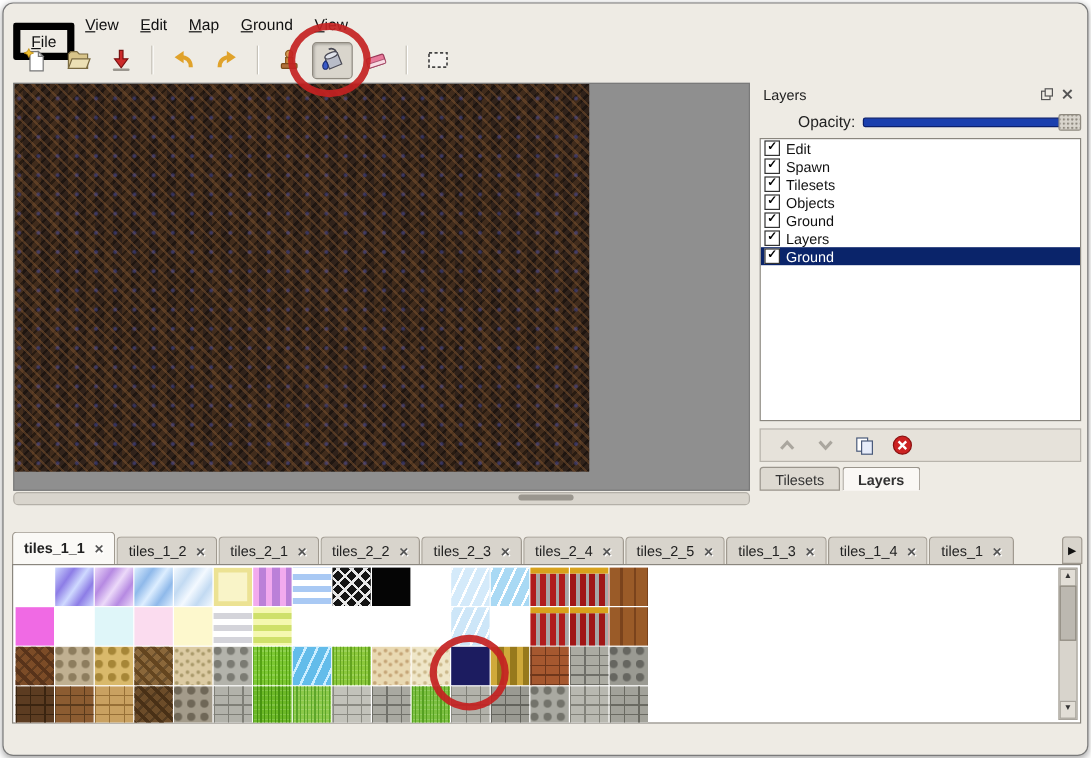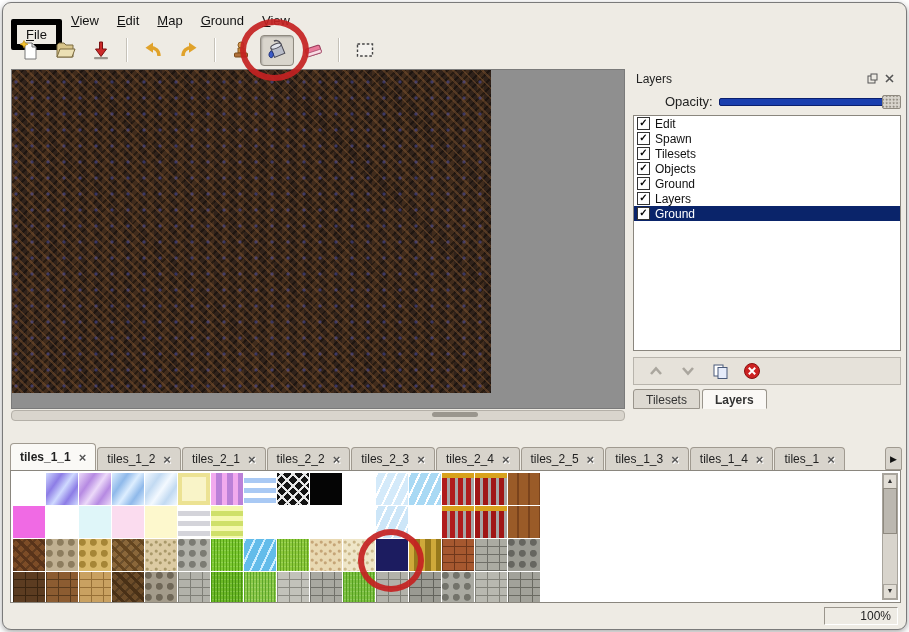--- a/index.html
+++ b/index.html
@@ -437,19 +437,16 @@
           <div class="tile p-brick" style="--c1: #a2a29a; --c2: #6a6a62;"></div>
         </div>
       <div class="vscroll">
         <div class="vbtn up"><span>▲</span></div>
         <div class="vthumb"></div>
         <div class="vbtn down"><span>▼</span></div>
       </div>
     </div>
   </div>
 
-  <div class="statusbar">
-    <div class="zoom-cell">100%</div>
-  </div>
 
   <div class="annotation" id="anno1"></div>
   <div class="annotation" id="anno2"></div>
 </div>
 
 </body></html>

